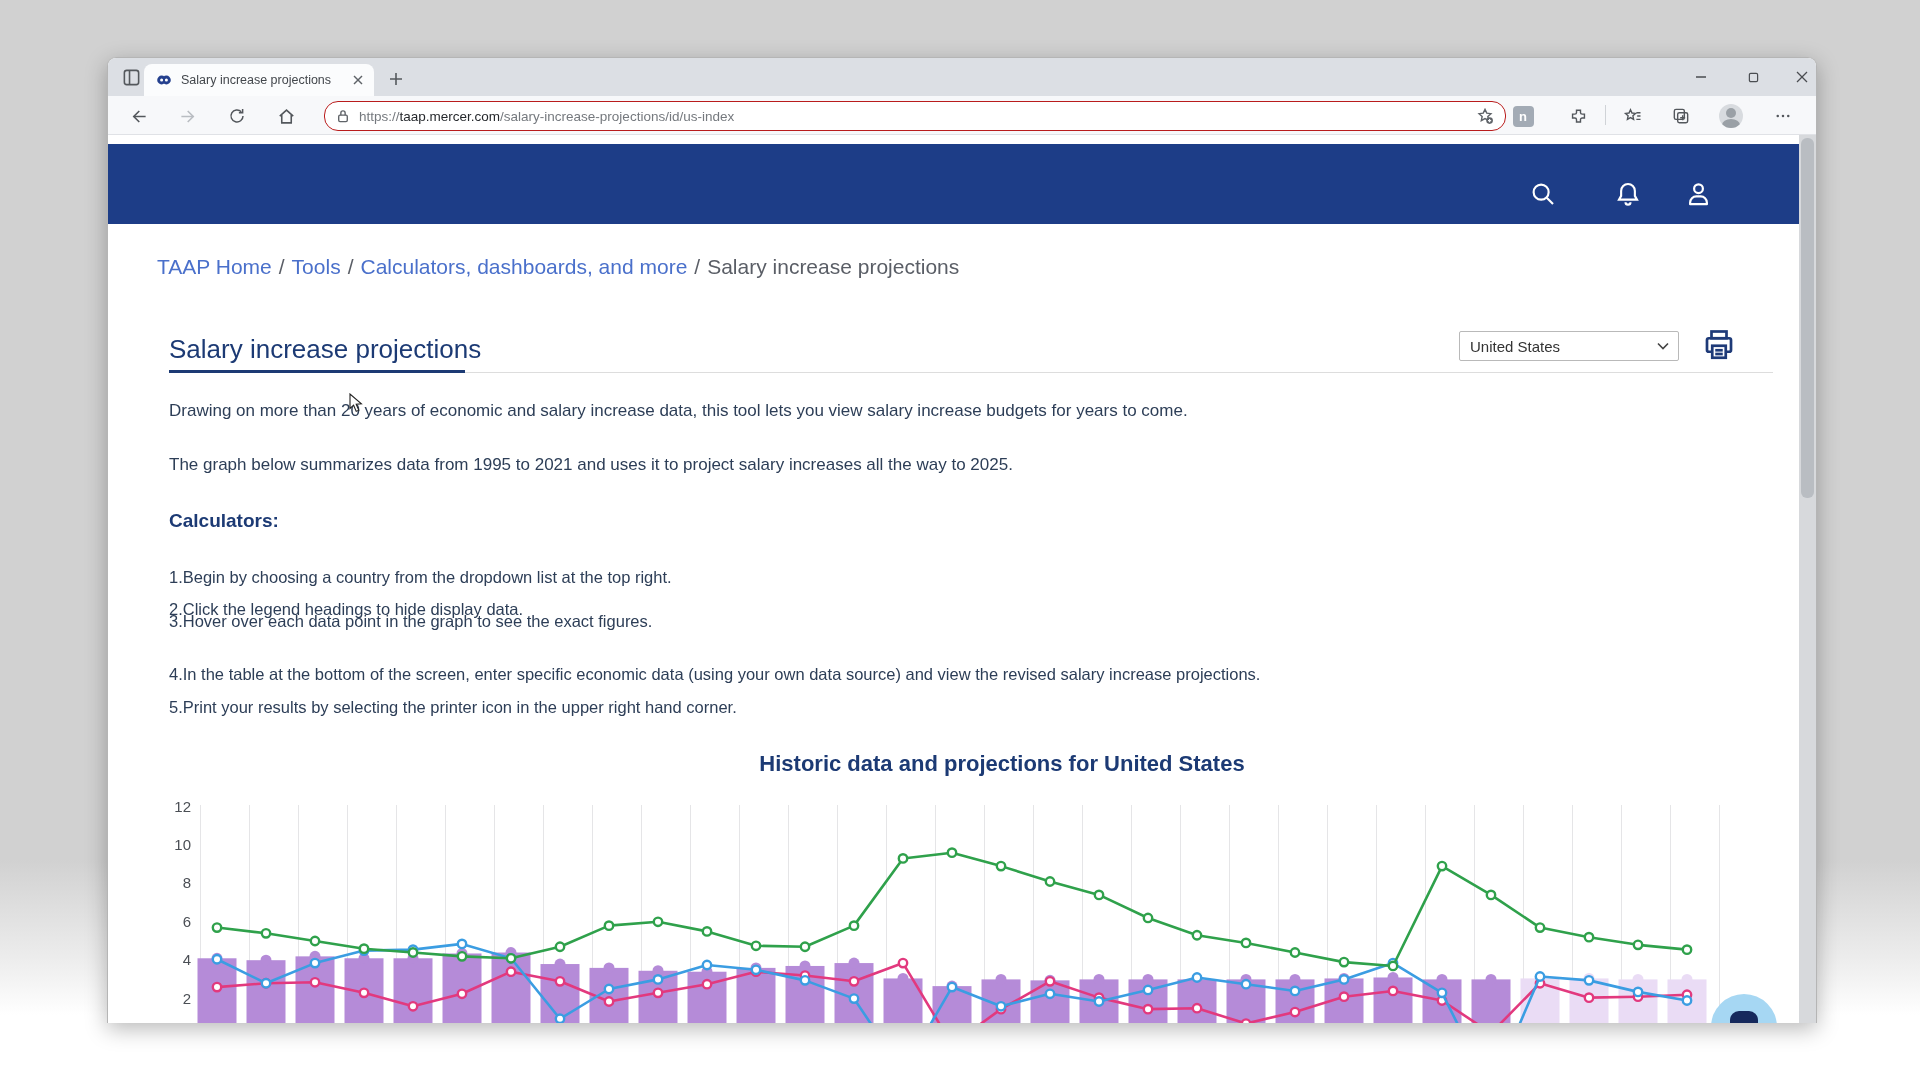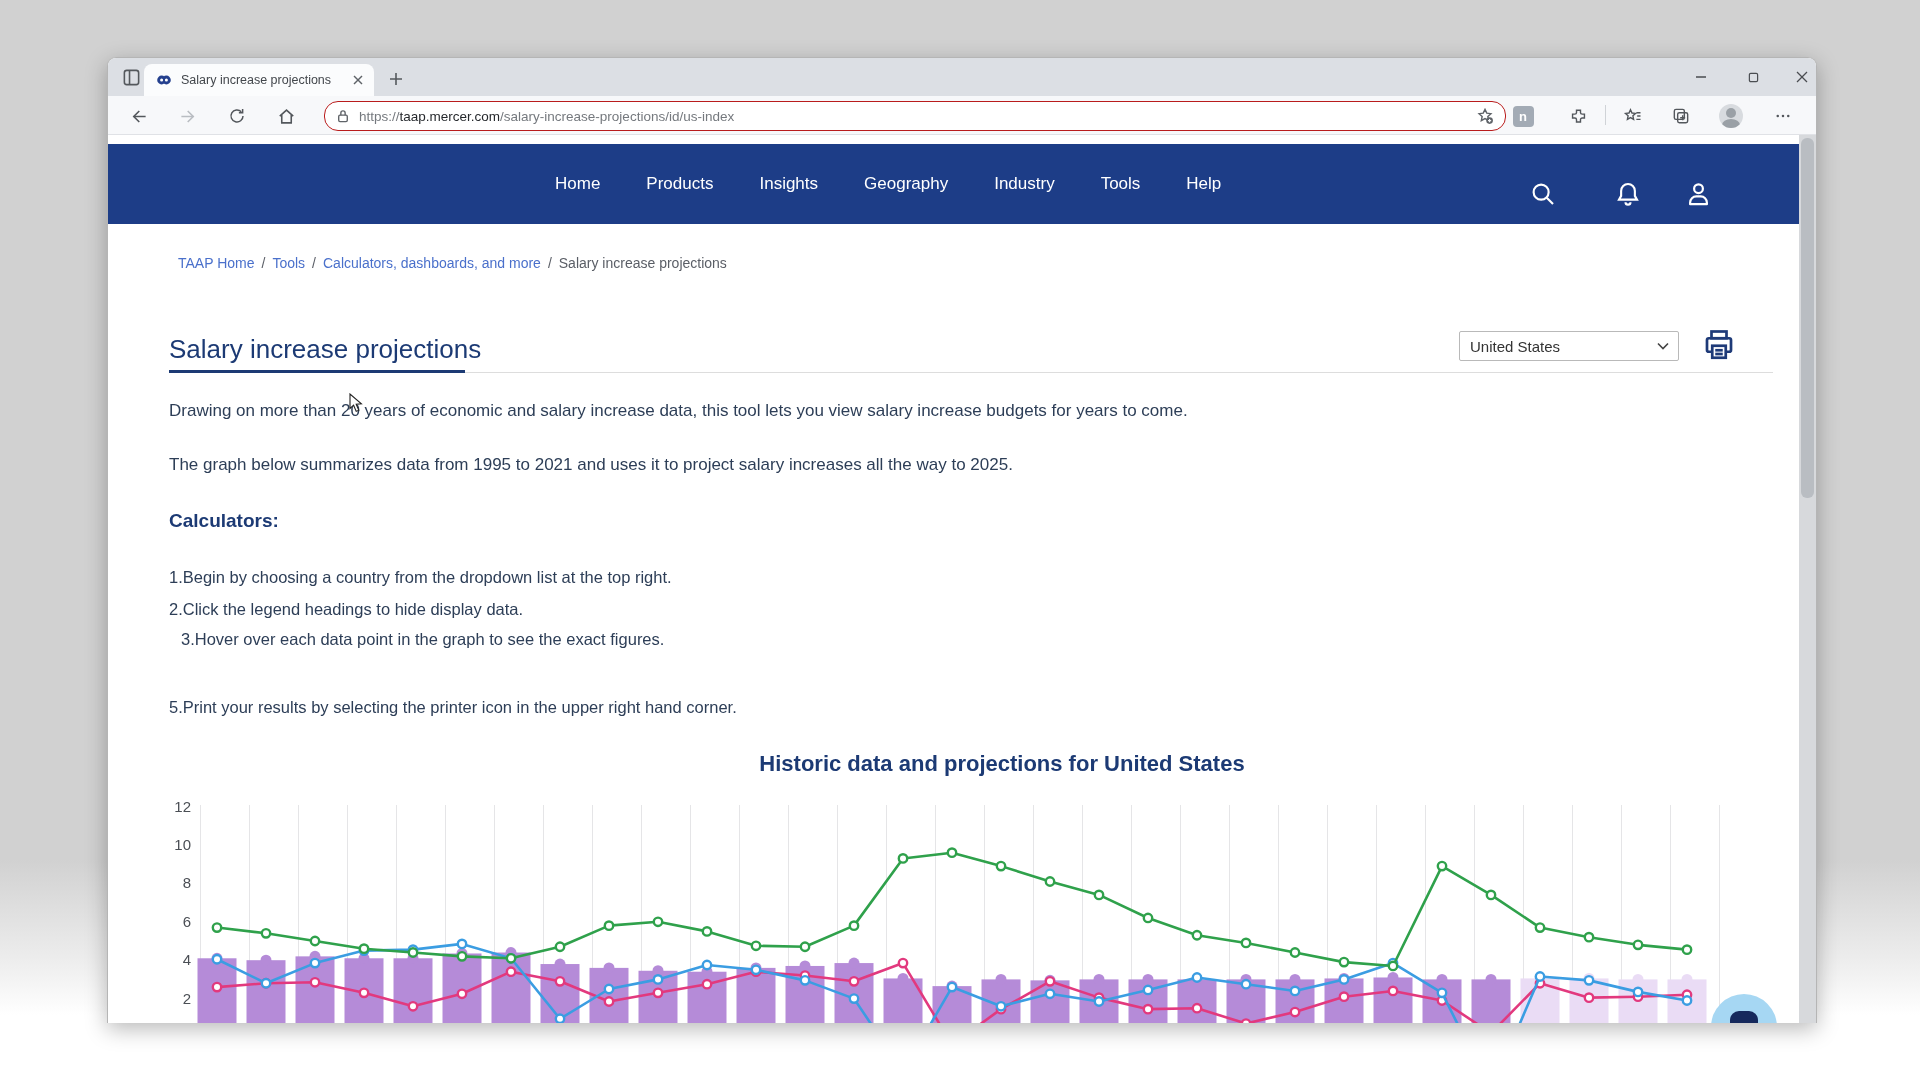--- a/index.html
+++ b/index.html
@@ -32,35 +32,35 @@
   .avatar-c .head{position:absolute;left:7px;top:4px;width:10px;height:10px;border-radius:50%;background:#9aa0a6;}
   .avatar-c .body{position:absolute;left:3px;top:15px;width:18px;height:12px;border-radius:50%;background:#9aa0a6;}
   
   .page{position:absolute;left:0;top:77px;width:100%;height:888px;background:#fff;}
   .navbar{position:absolute;left:0;top:9px;width:100%;height:80px;background:#1d3d87;}
   .brand{position:absolute;left:61px;top:16px;color:#fff;font-weight:bold;font-size:19px;letter-spacing:4px;line-height:24px;white-space:nowrap;}
   .brand sup{font-size:9px;letter-spacing:0;}
   .menu{position:absolute;left:447px;top:0;height:80px;display:flex;align-items:center;gap:46px;}
   .menu-item{color:#fff;font-size:17px;white-space:nowrap;cursor:pointer;}
   .nbicon{position:absolute;top:30px;width:40px;height:40px;display:flex;align-items:center;justify-content:center;}
-  .breadcrumb{position:absolute;left:70px;top:120px;font-size:14px;color:#5a5e66;white-space:nowrap;}
+  .breadcrumb{position:absolute;left:49px;top:120px;font-size:21px;color:#5a5e66;white-space:nowrap;}
   .breadcrumb a{color:#4a70cb;text-decoration:none;cursor:pointer;}
   .bc-sep{margin:0 7px;color:#5a5e66;}
   .page-title{position:absolute;left:61px;top:199px;font-size:26px;color:#1c3a74;}
   .title-rule{position:absolute;left:61px;top:237px;width:1604px;height:1px;background:#dddddd;}
   .title-rule-accent{position:absolute;left:61px;top:235px;width:296px;height:3px;background:#1c3a74;}
   .country-select{position:absolute;left:1351px;top:196px;width:218px;height:28px;border:1px solid #b9b9b9;border-radius:2px;background:#fff;display:flex;align-items:center;cursor:pointer;}
   .country-select .val{margin-left:10px;font-size:15px;color:#333;}
   .country-select .chev{margin-left:auto;margin-right:9px;}
   .printer{position:absolute;left:1591px;top:190px;width:40px;height:40px;display:flex;align-items:center;justify-content:center;cursor:pointer;}
   .para{position:absolute;left:61px;font-size:17px;color:#2d3e57;}
   .p1{top:266px;} .p2{top:320px;}
   .instr-h{position:absolute;left:61px;top:375px;font-size:19px;font-weight:bold;color:#1c3a74;}
   .instr{position:absolute;left:61px;font-size:16.5px;color:#2d3e57;}
-  .i0{top:433px;} .i1{top:465px;} .i2{top:495px;margin-left:12px;} .i3{top:530px;} .i4{top:563px;}
+  .i0{top:433px;} .i1{top:465px;} .i2{top:477px;} .i3{top:530px;} .i4{top:563px;}
   .chart-title{position:absolute;left:0;top:616px;width:100%;text-align:center;font-size:22px;font-weight:bold;color:#1c3a74;margin-left:40px;}
   .chart-wrap{position:absolute;left:33px;top:656px;width:1650px;height:232px;}
   .chat-bubble{position:absolute;left:1603px;top:859px;width:66px;height:66px;border-radius:50%;background:#a6d7f3;cursor:pointer;}
   .chat-glyph{position:absolute;left:19px;top:17px;width:28px;height:20px;border-radius:9px;background:#16295c;}
   .scrollbar{position:absolute;right:0;top:0;width:17px;height:888px;background:#d7d9dc;}
   .scroll-thumb{position:absolute;left:2px;top:3px;width:13px;height:360px;border-radius:6px;background:#b9bdc2;}
   .cursor{position:absolute;left:349px;top:393px;width:16px;height:20px;z-index:50;pointer-events:none;}
   svg{display:block;}
 </style>
 </head>
@@ -195,29 +195,20 @@
             <circle cx="5" cy="12" r="1.7"></circle>
             <circle cx="12" cy="12" r="1.7"></circle>
             <circle cx="19" cy="12" r="1.7"></circle>
           </svg>
       </div>
     </div>
 
     <div class="page">
 
       <div class="navbar">
-        <div class="menu">
-          <span class="menu-item">Home</span>
-          <span class="menu-item">Products</span>
-          <span class="menu-item">Insights</span>
-          <span class="menu-item">Geography</span>
-          <span class="menu-item">Industry</span>
-          <span class="menu-item">Tools</span>
-          <span class="menu-item">Help</span>
-        </div>
         <div class="nbicon" style="left:1415px;">
           <svg width="30" height="30" viewBox="0 0 24 24" fill="none" stroke="#ffffff" stroke-width="1.7">
               <circle cx="10.5" cy="10.5" r="6"></circle>
               <line x1="15" y1="15" x2="20" y2="20"></line>
             </svg>
         </div>
         <div class="nbicon" style="left:1500px;">
           <svg width="30" height="30" viewBox="0 0 24 24" fill="none" stroke="#ffffff" stroke-width="1.7">
               <path d="M12 4a5.5 5.5 0 0 0-5.5 5.5v4L4.8 16.5h14.4L17.5 13.5v-4A5.5 5.5 0 0 0 12 4z"></path>
               <path d="M10 18.5a2 2 0 0 0 4 0"></path>
@@ -257,20 +248,21 @@
           </svg>
       </div>
 
       <div class="para p1">Drawing on more than 20 years of economic and salary increase data, this tool lets you view salary increase budgets for years to come.</div>
       <div class="para p2">The graph below summarizes data from 1995 to 2021 and uses it to project salary increases all the way to 2025.</div>
 
       <div class="instr-h">Calculators:</div>
       <div class="instr i0">1.Begin by choosing a country from the dropdown list at the top right.</div>
       <div class="instr i1">2.Click the legend headings to hide display data.</div>
       <div class="instr i2">3.Hover over each data point in the graph to see the exact figures.</div>
+      <div class="instr i3">4.In the table at the bottom of the screen, enter specific economic data (using your own data source) and view the revised salary increase projections.</div>
       <div class="instr i4">5.Print your results by selecting the printer icon in the upper right hand corner.</div>
 
       <div class="chart-title">Historic data and projections for United States</div>
       <div class="chart-wrap">
         <svg id="chart-svg" width="1650" height="232" viewBox="0 0 1650 232">
             <line x1="59.5" y1="14" x2="59.5" y2="232" stroke="#e5e5e7" stroke-width="1"></line>
             <line x1="108.5" y1="14" x2="108.5" y2="232" stroke="#e5e5e7" stroke-width="1"></line>
             <line x1="157.5" y1="14" x2="157.5" y2="232" stroke="#e5e5e7" stroke-width="1"></line>
             <line x1="206.5" y1="14" x2="206.5" y2="232" stroke="#e5e5e7" stroke-width="1"></line>
             <line x1="255.5" y1="14" x2="255.5" y2="232" stroke="#e5e5e7" stroke-width="1"></line>

